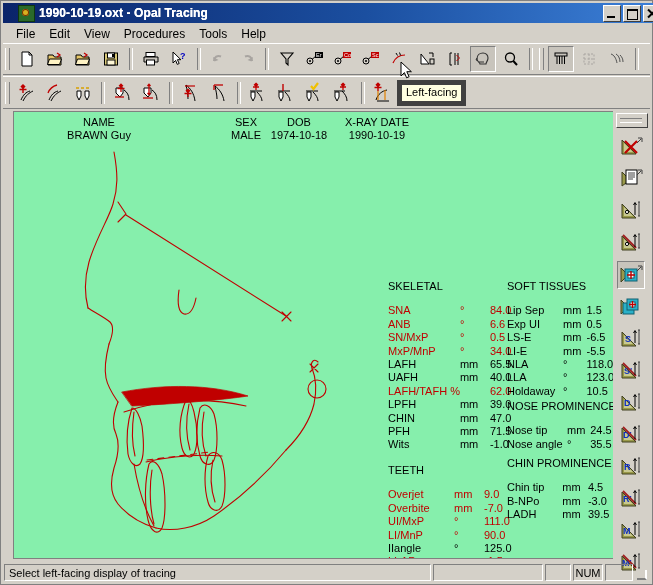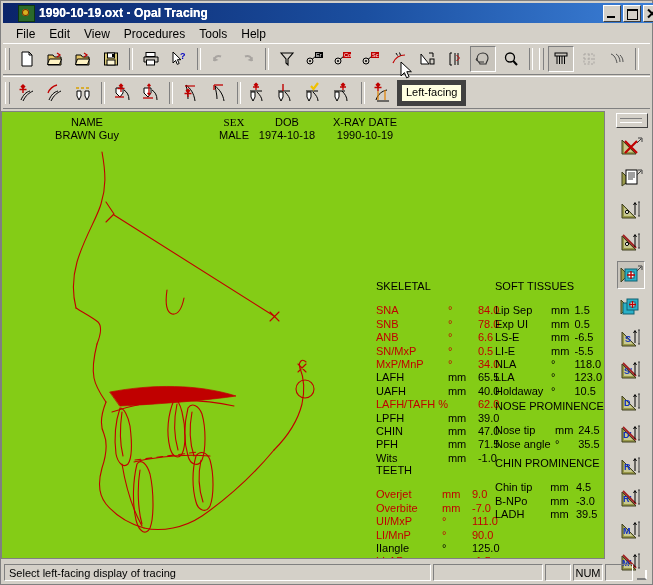--- a/index.html
+++ b/index.html
@@ -85,22 +85,22 @@
   }
   .tbtn.pressed{
     border-top:1px solid #808080;border-left:1px solid #808080;
     border-right:1px solid #fff;border-bottom:1px solid #fff;
     background:#c8c4bc;
   }
   .tbtn svg{display:block;}
 
   
   .client{
-    position:absolute;left:0;top:110px;width:604px;height:448px;
-    background:#84cc16;border:1px solid #808080;box-sizing:border-box;
+    position:absolute;left:12px;top:110px;width:604px;height:448px;
+    background:#86efac;border:1px solid #808080;box-sizing:border-box;
     overflow:hidden;
   }
   .hdr{
     position:absolute;left:0;top:4px;width:100%;
     font-size:11px;color:#000;
   }
   .hdr .row{position:absolute;left:0;width:100%;height:13px;}
   .hdr span{position:absolute;white-space:nowrap;text-align:center;}
 
   .tracing{position:absolute;left:0;top:0;width:604px;height:448px;}
@@ -526,21 +526,21 @@
         <path d="M11 10h5v4h-5z" fill="#f0c000" stroke="#000"></path>
       </svg>
     </div>
   </div>
 
   <div class="client">
 
     <div class="hdr">
       <div class="row" style="top:0;">
         <span style="left:45px;width:80px;">NAME</span>
-        <span style="left:202px;width:60px;font-family:Liberation Serif, serif;">SEX</span>
+        <span style="left:202px;width:60px;">SEX</span>
         <span style="left:250px;width:70px;">DOB</span>
         <span style="left:318px;width:90px;">X-RAY DATE</span>
       </div>
       <div class="row" style="top:13px;">
         <span style="left:45px;width:80px;">BRAWN Guy</span>
         <span style="left:202px;width:60px;">MALE</span>
         <span style="left:250px;width:70px;">1974-10-18</span>
         <span style="left:318px;width:90px;">1990-10-19</span>
       </div>
     </div>
@@ -611,25 +611,20 @@
       <div class="sec">SKELETAL</div>
       <div style="height:11px;"></div>
       <table>
         <tbody>
           <tr>
               <td class="c-lab red">SNA</td>
               <td class="c-unit red">°</td>
               <td class="c-val red">84.0</td>
             </tr>
           <tr>
-              <td class="c-lab red">SNB</td>
-              <td class="c-unit red">°</td>
-              <td class="c-val red">78.0</td>
-            </tr>
-          <tr>
               <td class="c-lab red">ANB</td>
               <td class="c-unit red">°</td>
               <td class="c-val red">6.6</td>
             </tr>
           <tr>
               <td class="c-lab red">SN/MxP</td>
               <td class="c-unit red">°</td>
               <td class="c-val red">0.5</td>
             </tr>
           <tr>

